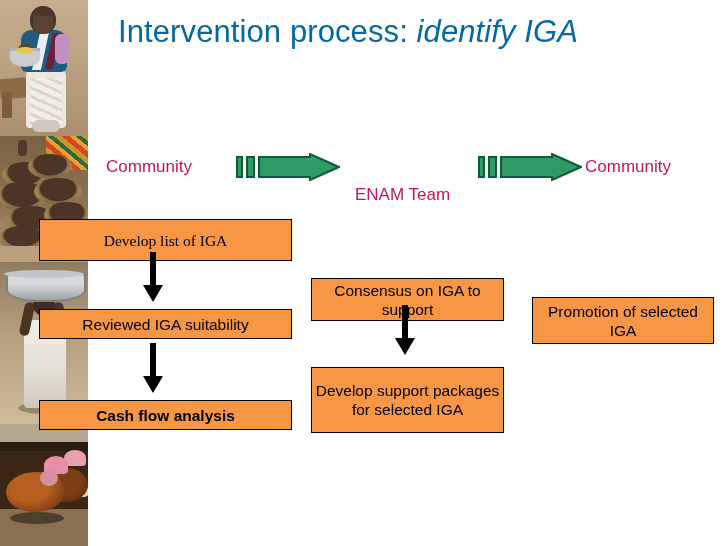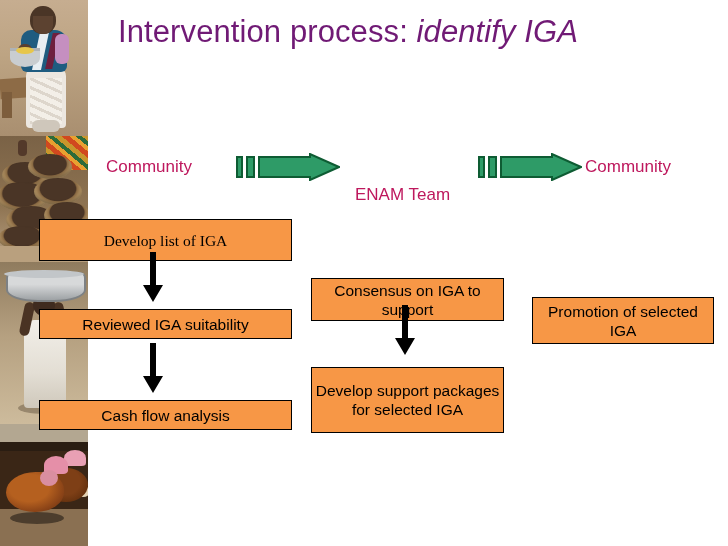--- a/index.html
+++ b/index.html
@@ -80,41 +80,41 @@
   .p4 .hen2{position:absolute;left:44px;top:44px;width:44px;height:34px;border-radius:50%;
     background:radial-gradient(ellipse at 50% 40%,#7e3f16 0 45%,#512608 100%);}
   .p4 .comb{position:absolute;left:44px;top:32px;width:24px;height:18px;border-radius:50% 50% 20% 20%;background:#e58fa8;}
   .p4 .comb2{position:absolute;left:64px;top:26px;width:22px;height:16px;border-radius:50% 50% 20% 20%;background:#e9a0b4;}
   .p4 .head{position:absolute;left:40px;top:46px;width:18px;height:16px;border-radius:50%;background:#d98ea0;}
   .p4 .egg{position:absolute;left:76px;top:62px;width:14px;height:11px;border-radius:50%;background:#e4d3b4;}
   .p4 .shadow{position:absolute;left:10px;top:88px;width:54px;height:12px;border-radius:50%;background:rgba(0,0,0,.45);}
 
   
   .title{position:absolute;left:118px;top:14px;width:560px;
-    font-size:31px;color:#701a75;white-space:nowrap;letter-spacing:.1px;}
+    font-size:31px;color:#0369a1;white-space:nowrap;letter-spacing:.1px;}
   .title .ital{font-style:italic;}
 
   
   .actor{position:absolute;font-size:17px;color:#be185d;white-space:nowrap;top:157px;}
   .actor-community-1{left:106px;}
   .actor-enam{left:355px;margin-top:28px;}
   .actor-community-2{left:585px;}
 
   .striped-arrow{position:absolute;top:153px;width:104px;height:28px;}
   .striped-arrow svg{display:block;}
   .arrow-1{left:236px;}
   .arrow-2{left:478px;}
 
   
   .fbox{position:absolute;background:#F79746;border:1px solid #000;
     box-sizing:border-box;color:#000;font-size:15.5px;line-height:19px;
     display:flex;align-items:center;justify-content:center;text-align:center;}
   .box-develop-list   {left:39px; top:219px;width:253px;height:42px;font-family:Liberation Serif, serif;}
   .box-reviewed       {left:39px; top:309px;width:253px;height:30px;}
-  .box-cashflow       {left:39px; top:400px;width:253px;height:30px;}
+  .box-cashflow       {left:39px; top:400px;width:253px;height:30px;font-weight:bold;}
   .box-consensus      {left:311px;top:254px;width:193px;height:43px;margin-top:24px;}
   .box-develop-pkg    {left:311px;top:367px;width:193px;height:66px;}
   .box-promotion      {left:532px;top:297px;width:182px;height:47px;}
 
   
   .down-arrow{position:absolute;width:26px;height:52px;}
   .down-arrow svg{display:block;}
   .da-1{left:140px;top:252px;}
   .da-2{left:140px;top:343px;}
   .da-3{left:392px;top:305px;}

